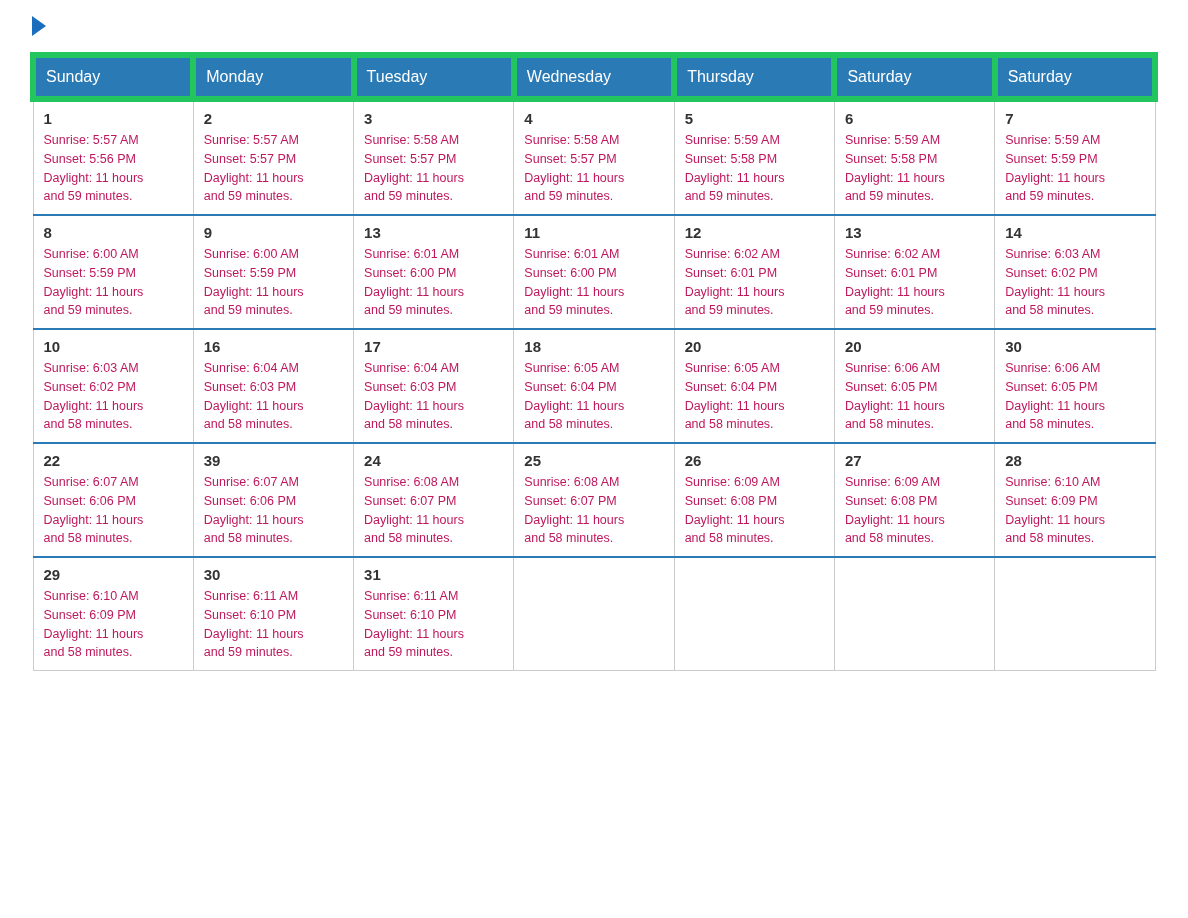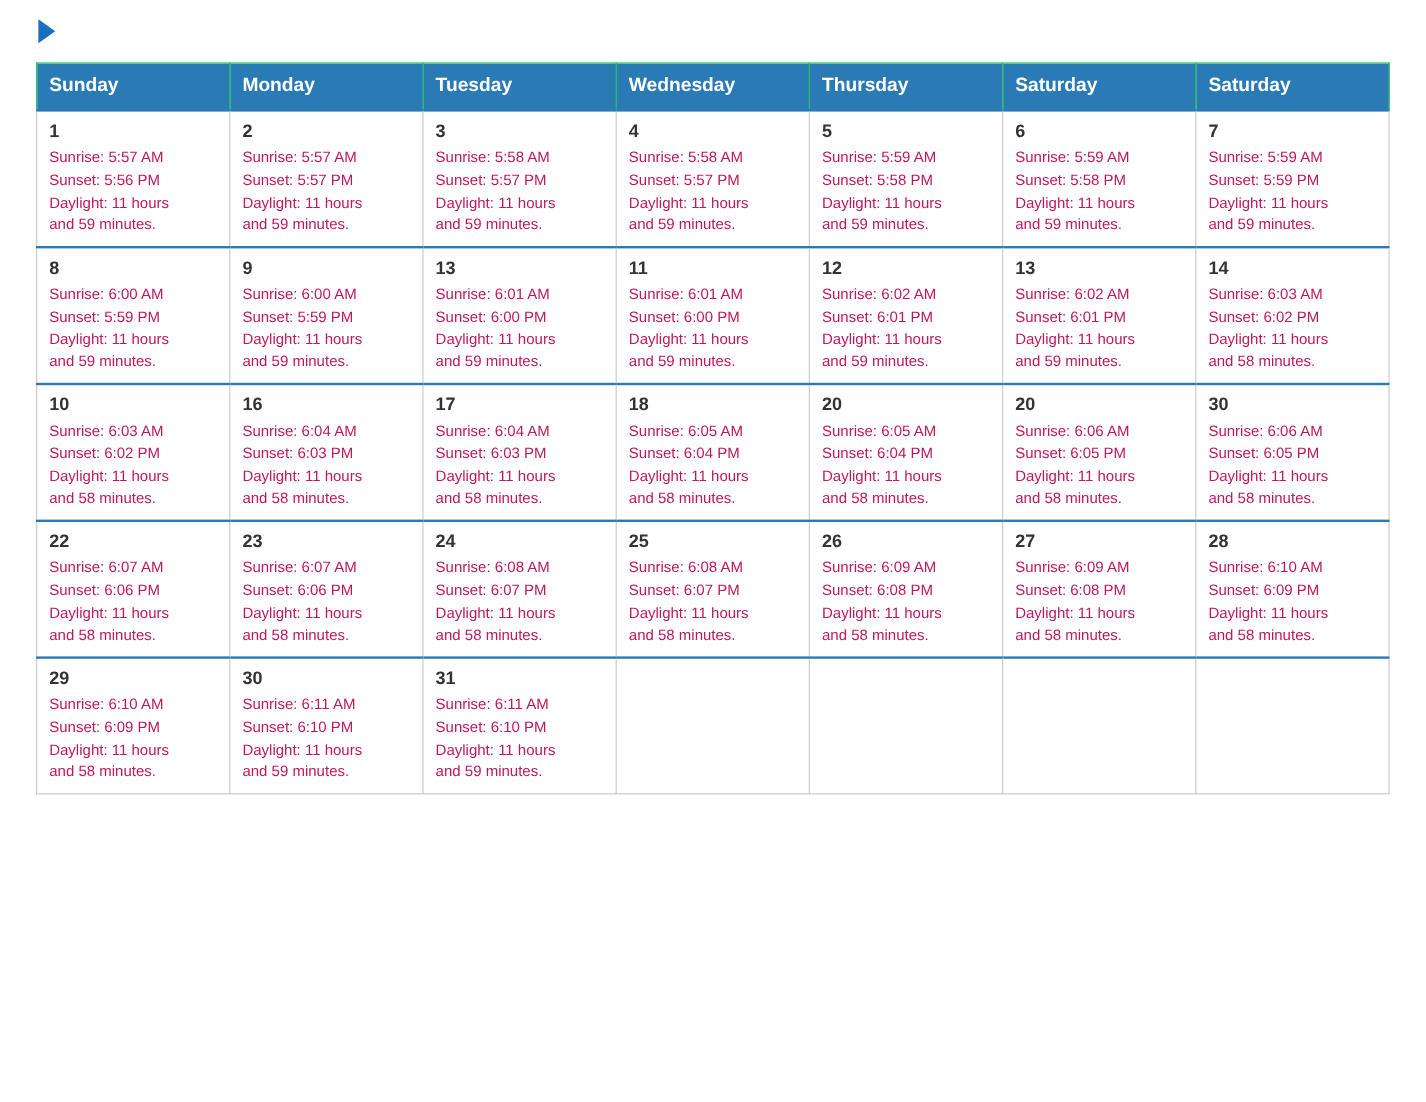--- a/index.html
+++ b/index.html
@@ -57,24 +57,24 @@
     }
     .calendar {
       width: 100%;
       border-collapse: collapse;
       border: 1px solid #aaa;
     }
     .calendar th {
       background-color: #2a7ab5;
       color: #fff;
       font-size: 16px;
-      font-weight: bold;
+      font-weight: normal;
       padding: 10px 10px;
       text-align: left;
-      border: 1px solid #22c55e;
+      border: 6px solid #22c55e;
     }
     .calendar td {
       vertical-align: top;
       padding: 8px 10px;
       border: 1px solid #ccc;
       font-size: 13px;
       color: #333;
       width: calc(100% / 7);
       min-height: 100px;
     }
@@ -216,21 +216,21 @@
           <span class="day-num">30</span>
           <div class="day-info">Sunrise: 6:06 AM<br>Sunset: 6:05 PM<br>Daylight: 11 hours<br>and 58 minutes.</div>
         </td>
       </tr>
       <tr class="week-row">
         <td>
           <span class="day-num">22</span>
           <div class="day-info">Sunrise: 6:07 AM<br>Sunset: 6:06 PM<br>Daylight: 11 hours<br>and 58 minutes.</div>
         </td>
         <td>
-          <span class="day-num">23</span>
+          <span class="day-num">39</span>
           <div class="day-info">Sunrise: 6:07 AM<br>Sunset: 6:06 PM<br>Daylight: 11 hours<br>and 58 minutes.</div>
         </td>
         <td>
           <span class="day-num">24</span>
           <div class="day-info">Sunrise: 6:08 AM<br>Sunset: 6:07 PM<br>Daylight: 11 hours<br>and 58 minutes.</div>
         </td>
         <td>
           <span class="day-num">25</span>
           <div class="day-info">Sunrise: 6:08 AM<br>Sunset: 6:07 PM<br>Daylight: 11 hours<br>and 58 minutes.</div>
         </td>

